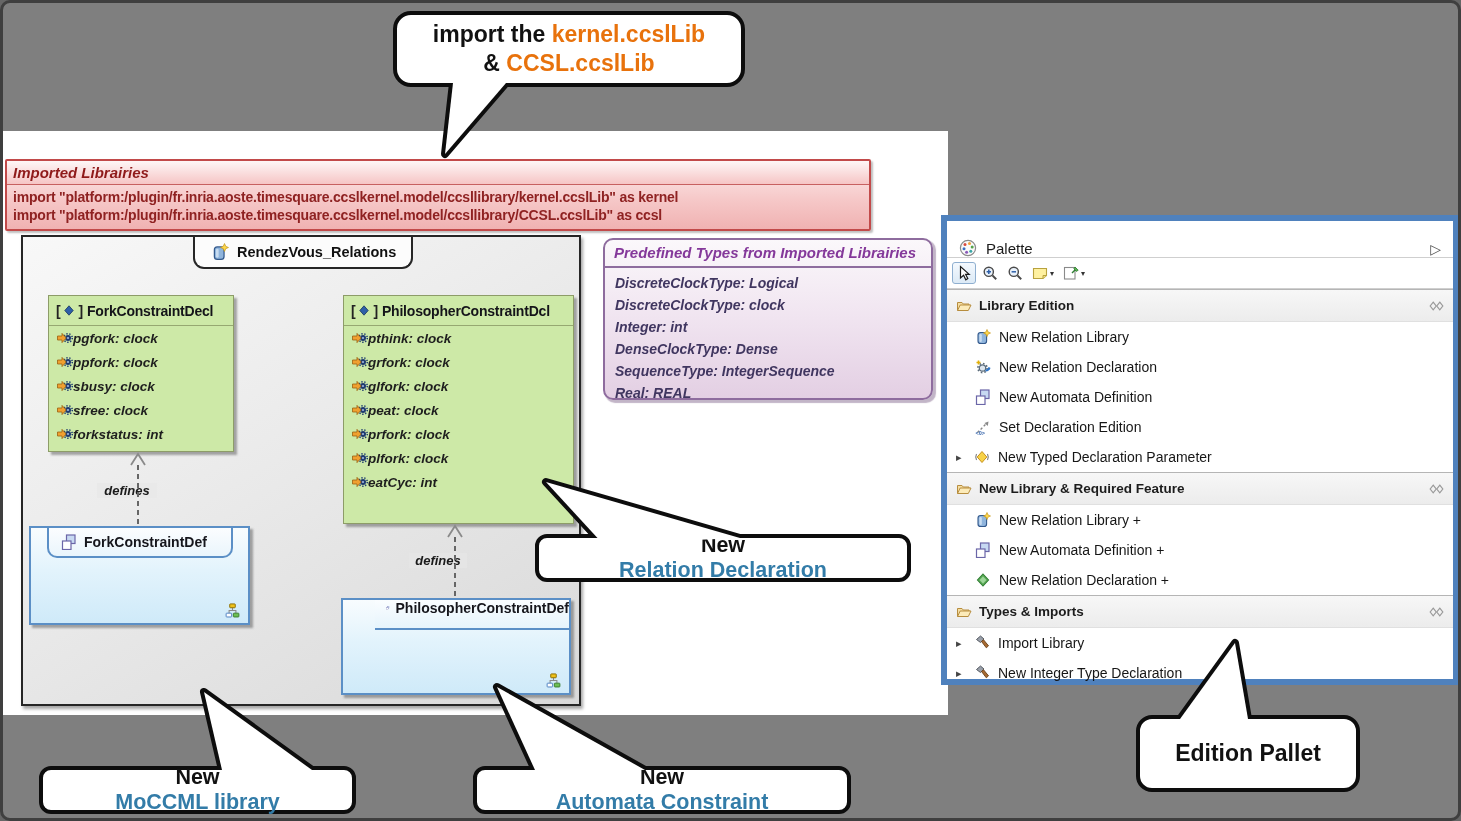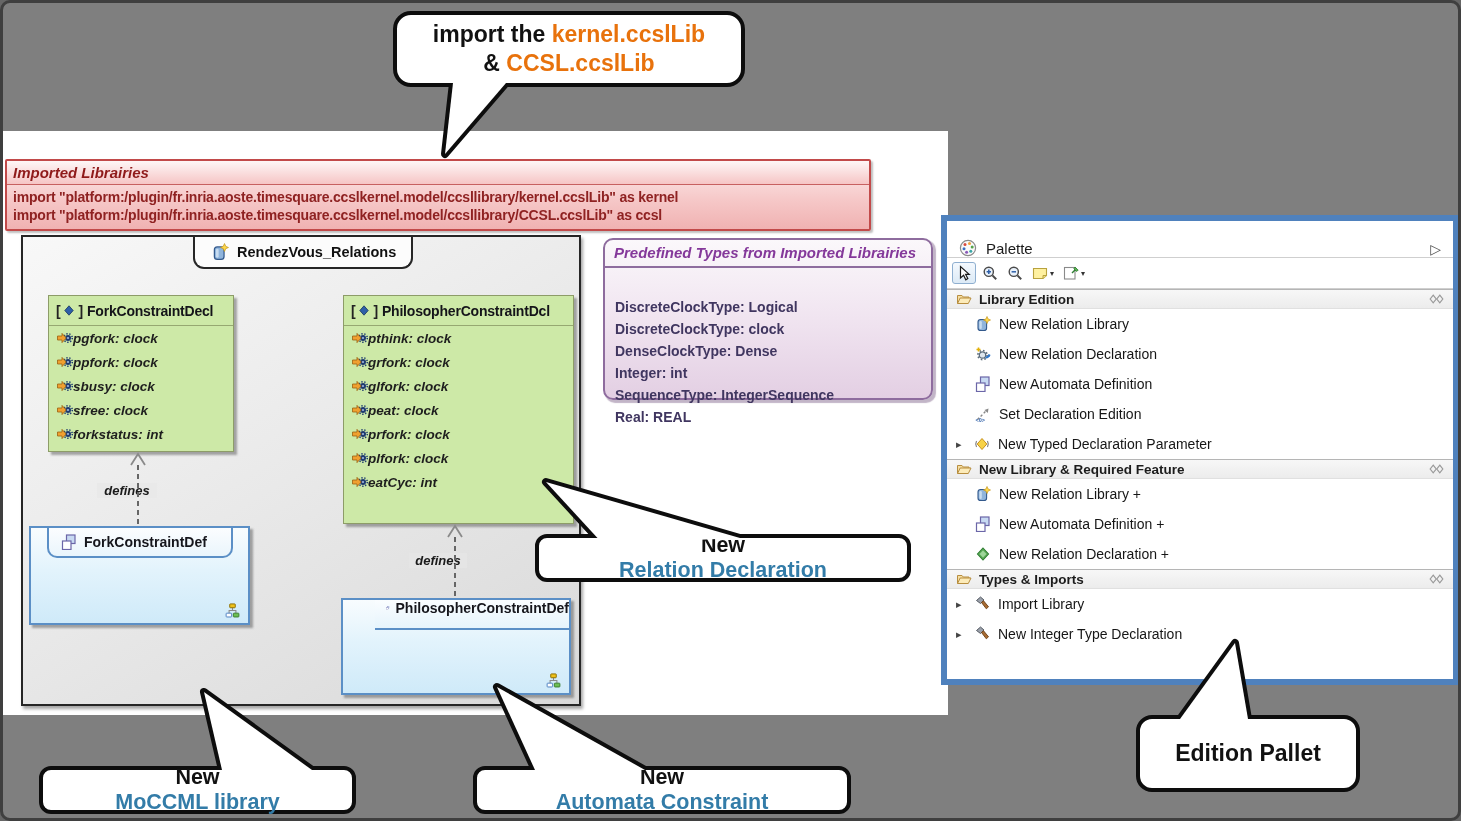--- a/index.html
+++ b/index.html
@@ -55,33 +55,33 @@
   
   .edge-label { position:absolute; font-style:italic; font-weight:bold; font-size:13px; color:#1B1B1B; text-align:center; }
 
   
   .types-panel { left:600px; top:235px; width:330px; height:162px; box-sizing:border-box;
     border:2px solid #8E6C9E; border-radius:10px;
     background:linear-gradient(180deg,#FBF8FB 0%,#EFE2EF 55%,#E3CFE3 100%);
     box-shadow:2.5px 2.5px 1px rgba(120,90,130,0.45); }
   .types-title { height:26px; line-height:26px; padding-left:9px; font-style:italic; font-weight:bold;
     font-size:15px; color:#84389A; border-bottom:2px solid #8E6C9E; }
-  .types-body { padding:4px 10px; font-weight:bold; font-size:14px; color:#403660; line-height:22px;margin-top:24px; }
+  .types-body { padding:4px 10px; font-style:italic; font-weight:bold; font-size:14px; color:#403660; line-height:22px; }
 
   
   .palette { left:938px; top:212px; width:518px; height:470px; box-sizing:border-box;
     background:#FFFFFF; border:6px solid #4F81BD; }
   .pal-header { height:36px; border-bottom:1px solid #CFCFCF; display:flex; align-items:flex-end;
     gap:9px; padding:0 12px; font-size:15px; color:#1A1A1A; }
   .pal-collapse { margin-left:auto; font-size:14px; color:#555; }
   .pal-toolbar { height:30px; border-bottom:1px solid #CFCFCF; display:flex; align-items:center; padding-left:5px; gap:3px; }
   .tool { display:inline-flex; align-items:center; padding:2px 3px; gap:2px; }
   .tool.selected { border:1px solid #8FAFD0; background:linear-gradient(#F4F9FE,#DCEAF6); border-radius:3px; }
   .caret { font-size:8px; color:#333; }
-  .pal-sec { height:20px; background:linear-gradient(180deg,#F7F7F7,#ECECEC);
+  .pal-sec { height:33px; background:linear-gradient(180deg,#F7F7F7,#ECECEC);
     border-top:1px solid #B5B5B5; border-bottom:1px solid #E0E0E0; display:flex; align-items:center;
     gap:7px; padding:0 9px; font-size:13.5px; font-weight:600; color:#1C1C1C; box-sizing:border-box; }
   .pal-sec .sync { margin-left:auto; }
   .pal-item { height:30px; display:flex; align-items:center; gap:8px; padding-left:28px; font-size:14px; color:#161616; }
   .pal-item.has-exp { padding-left:9px; }
   .exp { font-size:11px; color:#444; width:10px; }
 
   
   .bubble { position:absolute; background:#FFFFFF; border:4px solid #0D0D0D; border-radius:14px;
     display:flex; align-items:center; justify-content:center; font-weight:bold; font-size:22px;
@@ -336,22 +336,22 @@
     <svg class="tree-corner">
         <use href="#sym-tree"></use>
       </svg>
   </div>
 
   <div class="abs types-panel">
     <div class="types-title">Predefined Types from Imported Librairies</div>
     <div class="types-body">
       <div>DiscreteClockType: Logical</div>
       <div>DiscreteClockType: clock</div>
+      <div>Integer: int</div>
       <div>DenseClockType: Dense</div>
-      <div>Integer: int</div>
       <div>SequenceType: IntegerSequence</div>
       <div>Real: REAL</div>
     </div>
   </div>
 
   <div class="abs palette">
     <div class="pal-header">
       <svg class="i18">
           <use href="#sym-palette"></use>
         </svg>

